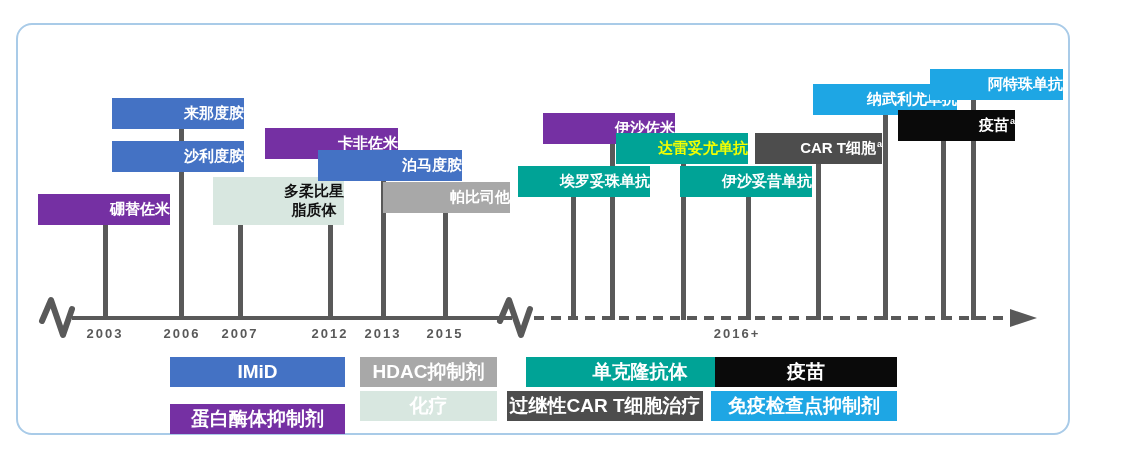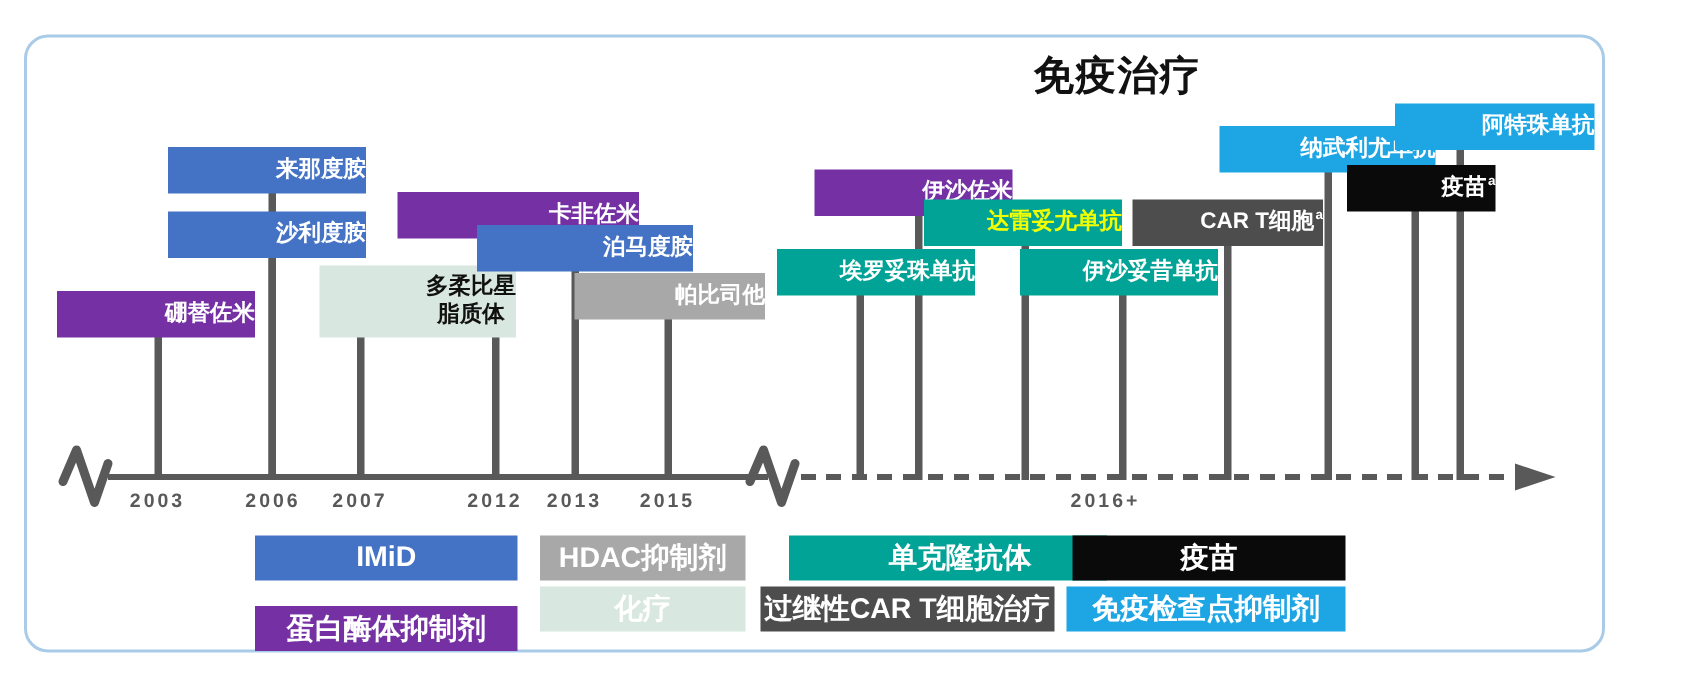--- a/index.html
+++ b/index.html
@@ -33,21 +33,20 @@
   
   .legend-item{position:absolute;display:flex;align-items:center;justify-content:center;height:30px;
     color:#fff;font-weight:bold;font-size:19px;z-index:3;}
 </style>
 </head>
 <body>
 
 <div class="canvas">
   <div class="frame"></div>
 
-  <h1 class="title">免疫治疗</h1>
 
   <div>
       <div class="stem" style="left: 103px; top: 210px; height: 110px;"></div>
       <div class="stem" style="left: 179px; top: 170px; height: 150px;"></div>
       <div class="stem" style="left: 179px; top: 127px; height: 193px;"></div>
       <div class="stem" style="left: 238px; top: 223px; height: 97px;"></div>
       <div class="stem" style="left: 328px; top: 144px; height: 176px;"></div>
       <div class="stem" style="left: 381px; top: 179px; height: 141px;"></div>
       <div class="stem" style="left: 443px; top: 211px; height: 109px;"></div>
       <div class="stem" style="left: 571px; top: 195px; height: 125px;"></div>
@@ -58,30 +57,30 @@
       <div class="stem" style="left: 883px; top: 113px; height: 207px;"></div>
       <div class="stem" style="left: 941px; top: 139px; height: 181px;"></div>
       <div class="stem" style="left: 971px; top: 98px; height: 222px;"></div>
     </div>
   <div>
       <div class="box cat-proteasome_inhibitor" style="left: 38px; top: 181px; width: 132px; height: 31px;"><span>硼替佐米</span></div>
       <div class="box cat-imid" style="left: 112px; top: 141px; width: 132px; height: 31px;"><span>沙利度胺</span></div>
       <div class="box cat-imid" style="left: 112px; top: 98px; width: 132px; height: 31px;"><span>来那度胺</span></div>
       <div class="box cat-chemo" style="left: 185px; top: 177px; width: 131px; height: 48px; margin-left: 28px;"><span>多柔比星
 脂质体</span></div>
-      <div class="box cat-proteasome_inhibitor" style="left: 265px; top: 115px; width: 133px; height: 31px; padding-left: 28px;"><span>卡非佐米</span></div>
+      <div class="box cat-proteasome_inhibitor" style="left: 265px; top: 115px; width: 133px; height: 31px;"><span>卡非佐米</span></div>
       <div class="box cat-imid" style="left: 318px; top: 150px; width: 108px; height: 31px; padding-left: 36px;"><span>泊马度胺</span></div>
       <div class="box cat-hdac" style="left: 383px; top: 182px; width: 127px; height: 31px;"><span>帕比司他</span></div>
       <div class="box cat-mab" style="left: 518px; top: 166px; width: 132px; height: 31px;"><span>埃罗妥珠单抗</span></div>
       <div class="box cat-proteasome_inhibitor" style="left: 543px; top: 100px; width: 132px; height: 31px;"><span>伊沙佐米</span></div>
       <div class="box cat-mab text-highlight" style="left: 616px; top: 133px; width: 132px; height: 31px;"><span>达雷妥尤单抗</span></div>
       <div class="box cat-mab" style="left: 680px; top: 166px; width: 132px; height: 31px;"><span>伊沙妥昔单抗</span></div>
       <div class="box cat-car_t" style="left: 755px; top: 133px; width: 127px; height: 31px;"><span>CAR T细胞<sup>a</sup></span></div>
       <div class="box cat-checkpoint" style="left: 813px; top: 84px; width: 116px; height: 31px; padding-left: 28px;"><span>纳武利尤单抗</span></div>
-      <div class="box cat-vaccine" style="left: 898px; top: 110px; width: 99px; height: 31px;"><span>疫苗<sup>a</sup></span></div>
+      <div class="box cat-vaccine" style="left: 898px; top: 110px; width: 117px; height: 31px;"><span>疫苗<sup>a</sup></span></div>
       <div class="box cat-checkpoint" style="left: 930px; top: 69px; width: 133px; height: 31px;"><span>阿特珠单抗</span></div>
     </div>
 
   <div class="axis-solid"></div>
   <div class="axis-dashed"></div>
   <div class="axis-arrow"></div>
 
   <svg class="break" style="left:38px;top:294px" width="38" height="46" viewBox="0 0 38 46">
     <polyline points="4,27 13,6 25,41 34,15" fill="none" stroke="#595959" stroke-width="6" stroke-linecap="round" stroke-linejoin="round"></polyline>
   </svg>

